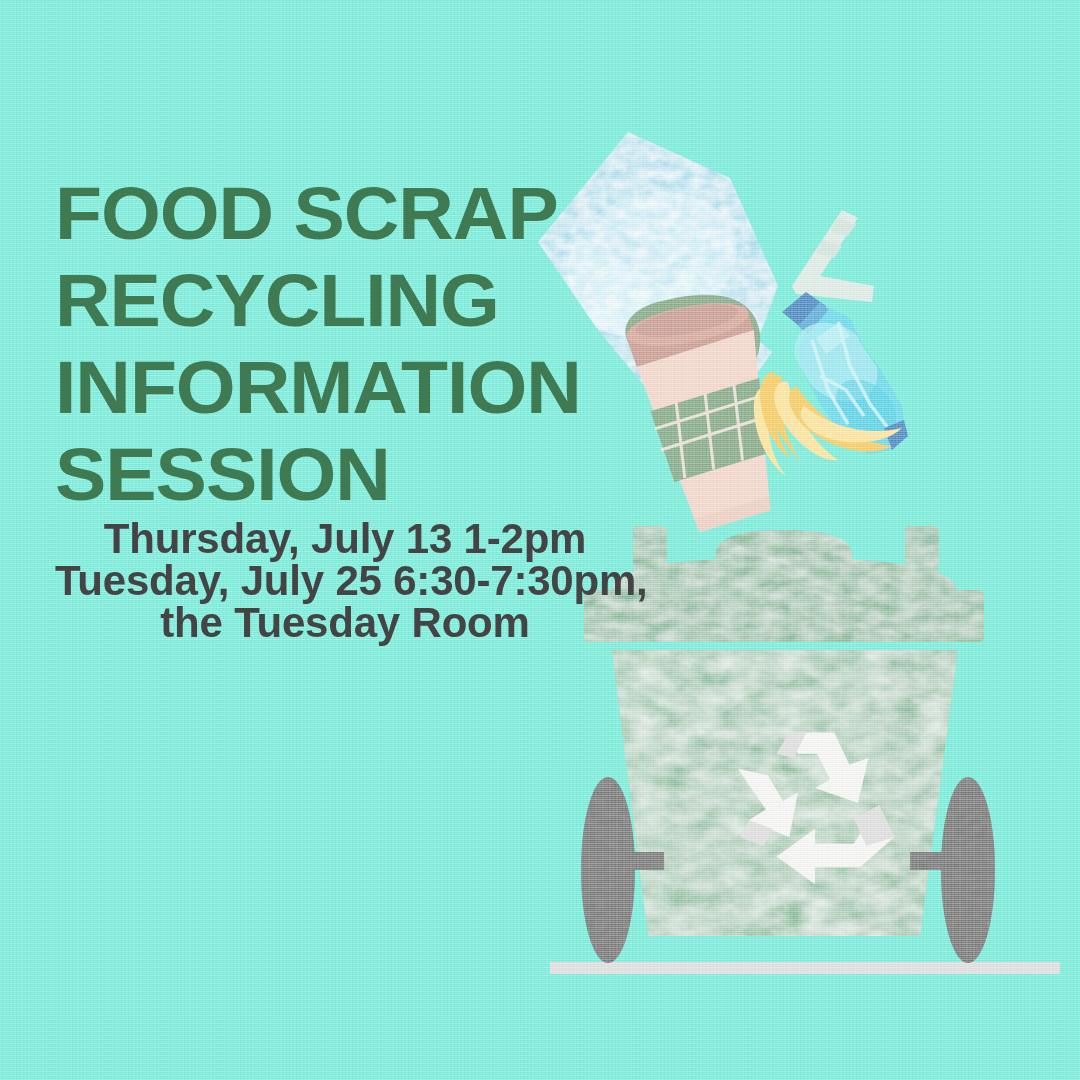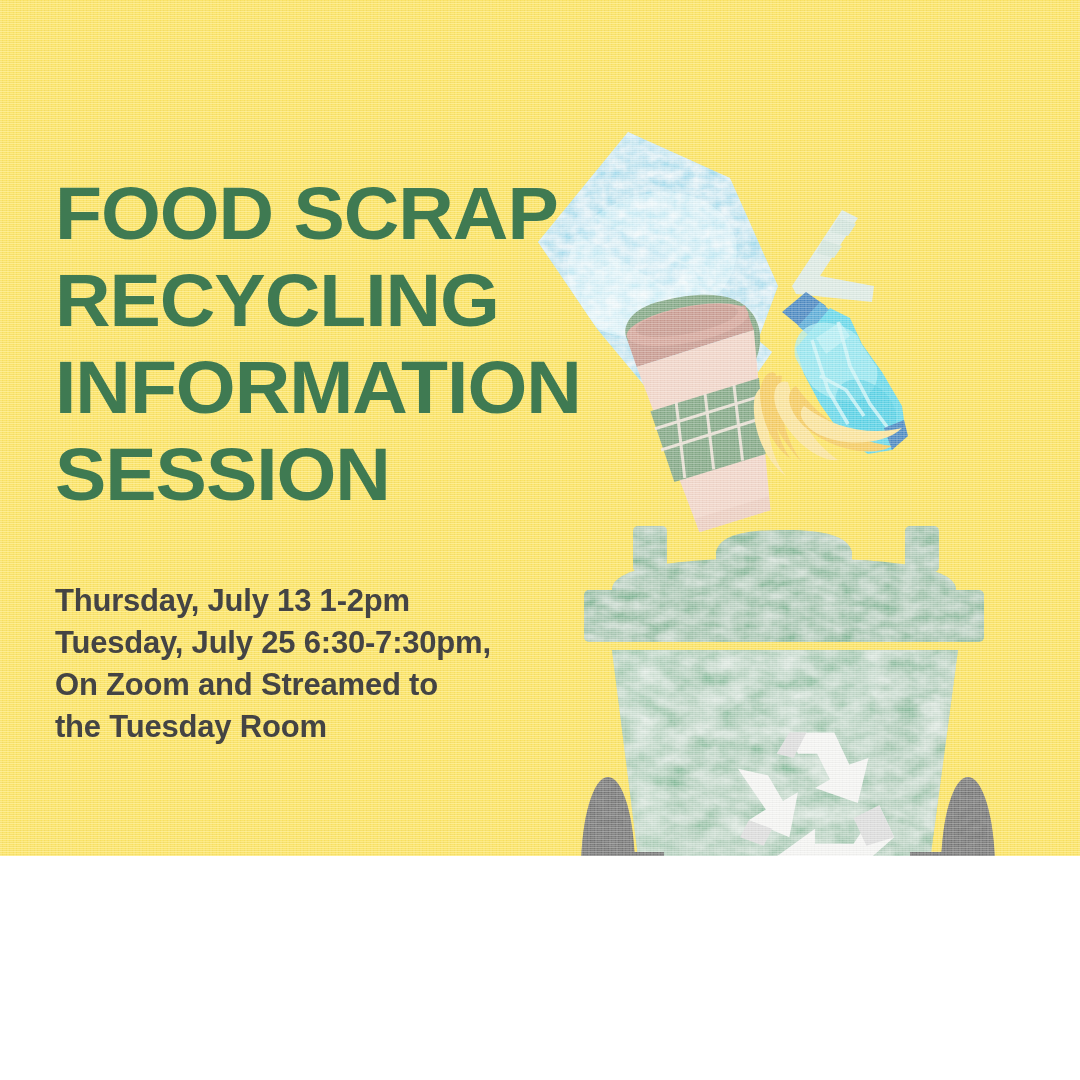--- a/index.html
+++ b/index.html
@@ -3,23 +3,23 @@
 <meta charset="utf-8">
 <style>
   html, body {
     margin: 0;
     padding: 0;
     background: #ffffff;
   }
   #poster {
     position: relative;
     width: 1080px;
-    height: 856px;
+    height: 1080px;
     overflow: hidden;
-    background-color: #fde047;
+    background-color: #5eead4;
     font-family: "Liberation Sans", sans-serif;
   }
   
   #poster::before {
     content: "";
     position: absolute;
     inset: 0;
     pointer-events: none;
     z-index: 2;
     background-image:
@@ -71,26 +71,26 @@
     margin-top: 24px;
     color: #0d0d0d;
     font-size: 42px;
     line-height: 54px;
     font-weight: normal;
     letter-spacing: -0.5px;
   }
   .presenter .pr-line { display: block; white-space: nowrap; }
 
   .details {
-    margin-top: 62px;
     color: #444444;
-    font-size: 31px;
+    font-size: 42px;
     line-height: 42px;
     font-weight: bold;
     letter-spacing: -0.2px;
+    text-align: center;
   }
   .details .dt-line { display: block; white-space: nowrap; }
 
   
   .art {
     position: absolute;
     left: 520px;
     top: 90px;
     width: 560px;
     height: 930px;
@@ -109,21 +109,20 @@
       <span class="hl-line">FOOD SCRAP</span>
       <span class="hl-line">RECYCLING</span>
       <span class="hl-line">INFORMATION</span>
       <span class="hl-line">SESSION</span>
     </div>
 
 
     <div class="details">
       <span class="dt-line">Thursday, July 13 1-2pm</span>
       <span class="dt-line">Tuesday, July 25 6:30-7:30pm,</span>
-      <span class="dt-line">On Zoom and Streamed to</span>
       <span class="dt-line">the Tuesday Room</span>
     </div>
   </div>
 
   <div class="art">
     <svg viewBox="0 0 560 930" xmlns="http://www.w3.org/2000/svg">
       <defs>
 
         <filter id="grunge" x="-10%" y="-10%" width="120%" height="120%">
           <feTurbulence type="fractalNoise" baseFrequency="0.035 0.06" numOctaves="4" seed="7" result="n"></feTurbulence>

